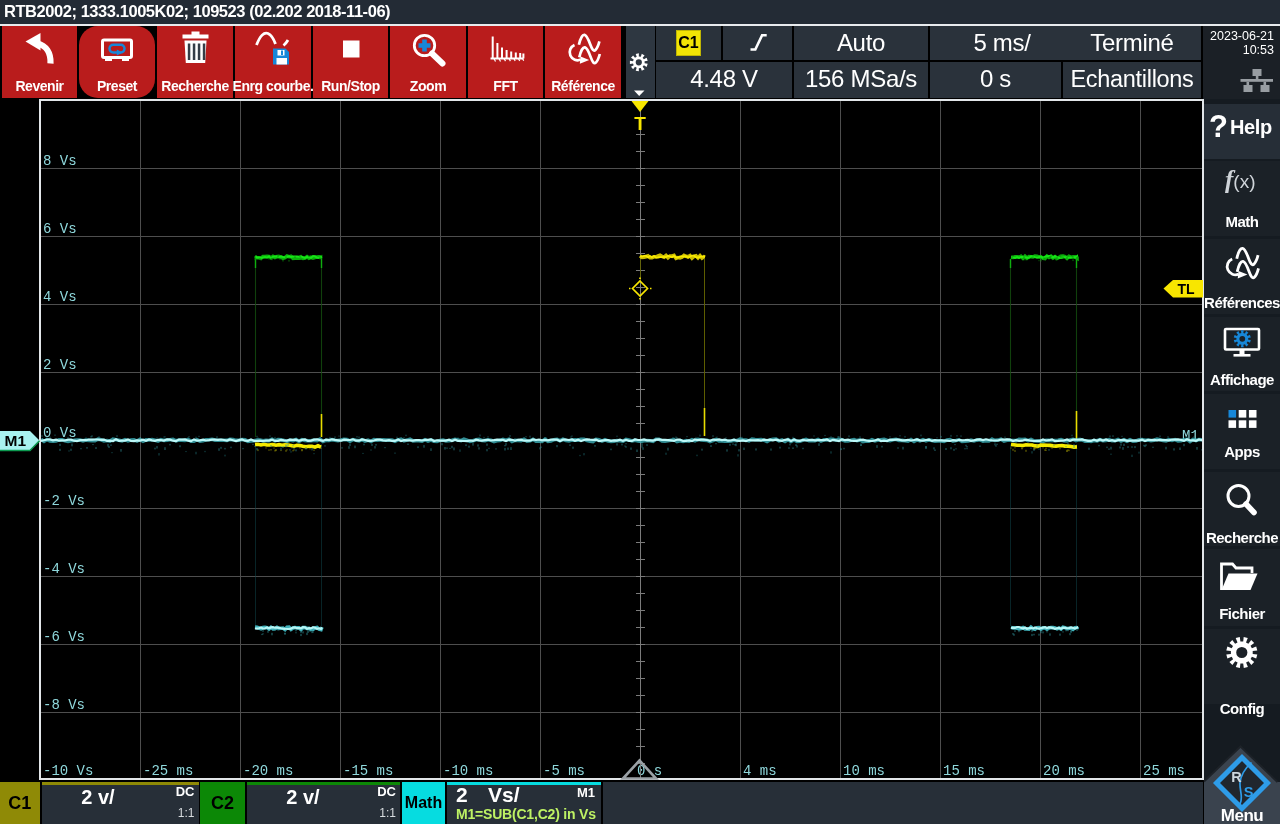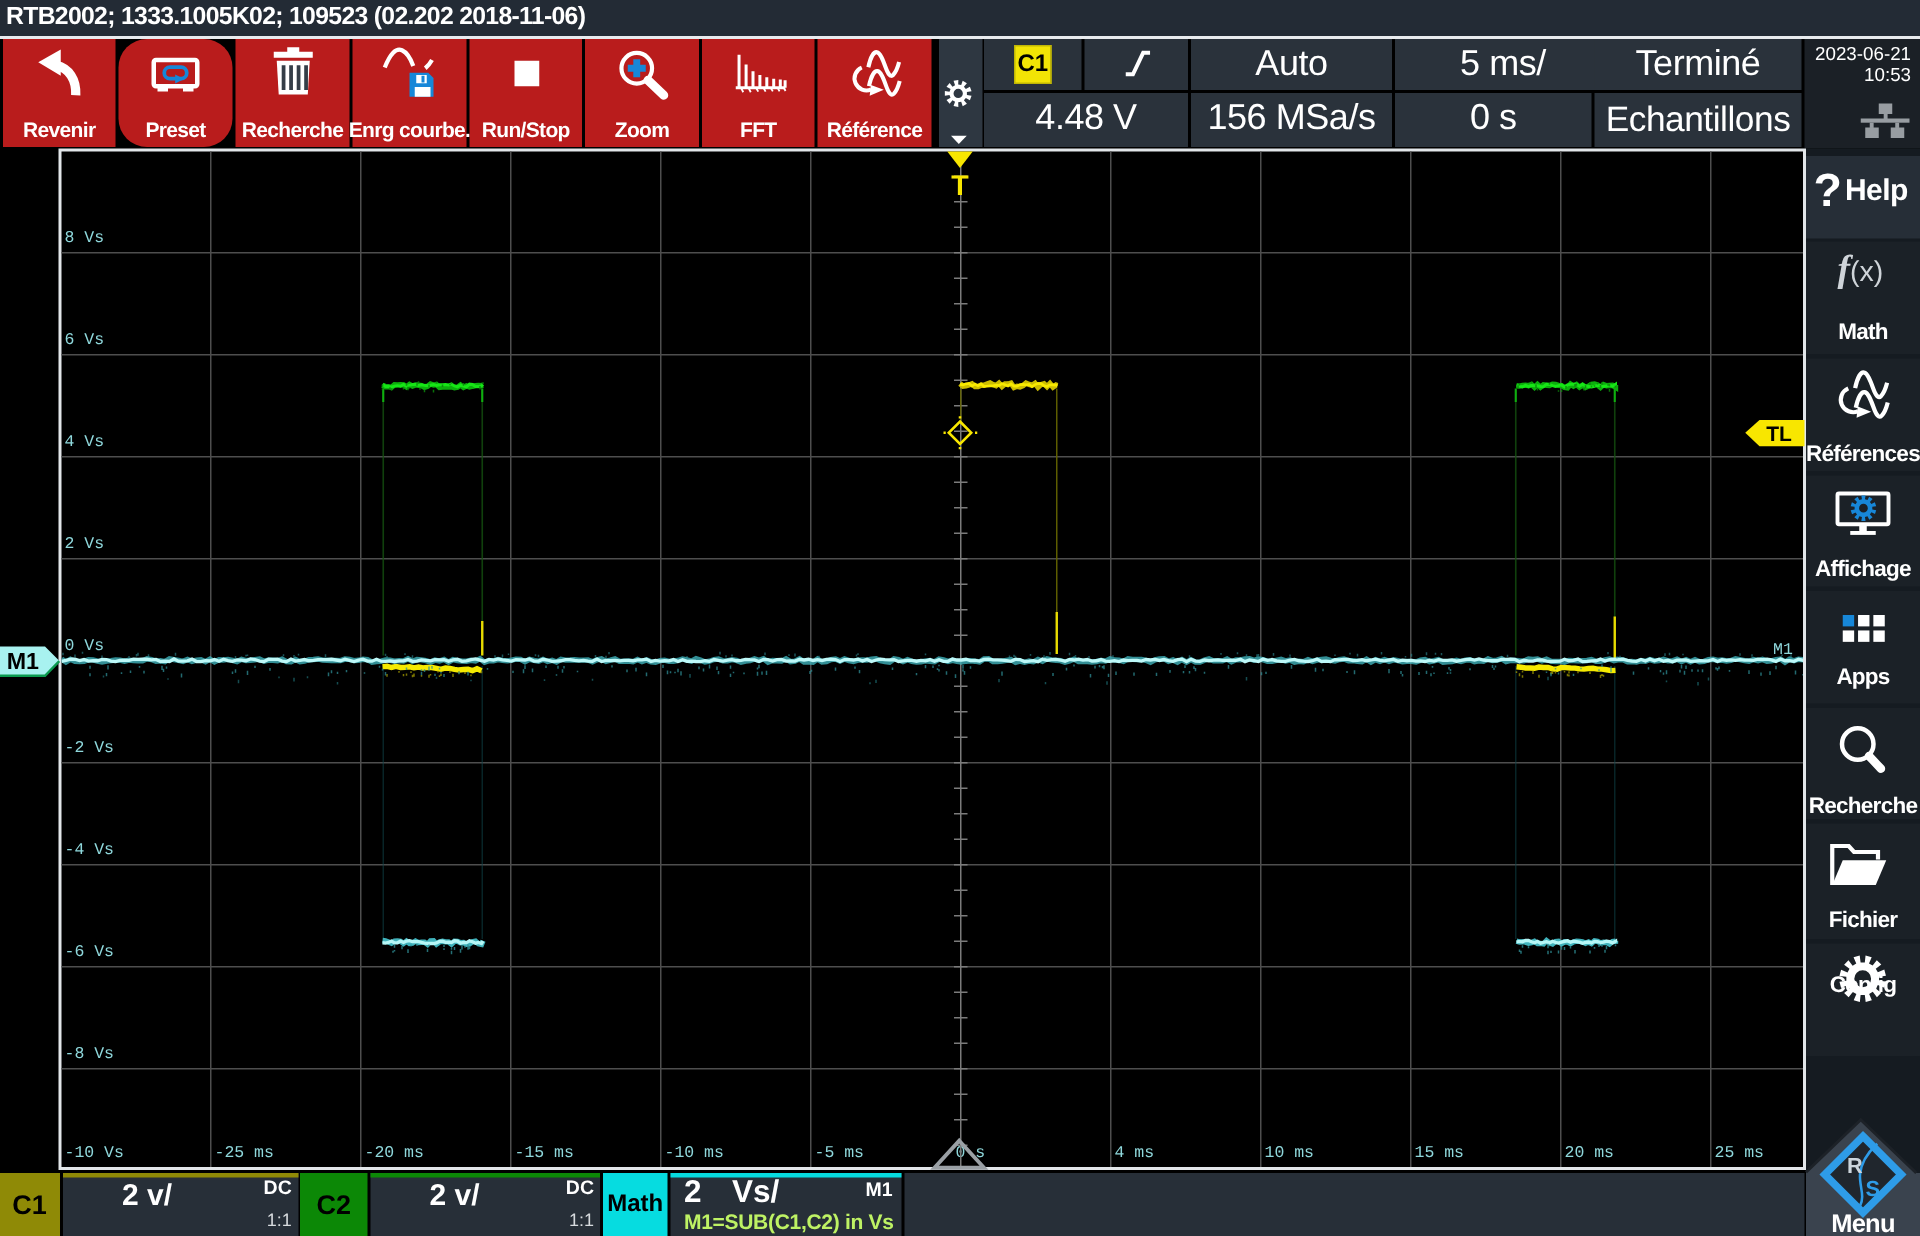--- a/index.html
+++ b/index.html
@@ -15,21 +15,21 @@
   .gearcol { left:626px; top:26px; width:29px; height:72px; background:#2e3741; }
   .scell { background:#2a323b; color:#fff; font-size:24px; font-weight:500; letter-spacing:-0.3px;
     text-align:center; }
   .dt { left:1203px; top:26px; width:77px; height:73px; background:#1b2026; color:#fff;
     font-size:12.5px; text-align:right; padding:3px 6px 0 0; line-height:14px; }
   .side { left:1204px; top:99px; width:76px; height:725px; background:#151b21; }
   .scellb { position:absolute; left:1204px; width:76px; background:#1b2127; }
   .sidelbl { position:absolute; left:1204px; width:76px; text-align:center; color:#fff;
     font-size:15px; font-weight:700; letter-spacing:-0.5px; z-index:20; }
   .plotlbl { position:absolute; color:#8fd8dc; font-family:"Liberation Mono", monospace;
-    font-size:11px; letter-spacing:0px; white-space:pre; }
+    font-size:14px; letter-spacing:0px; white-space:pre; }
   .bb { top:782px; height:42px; }
   .badge { color:#000; font-weight:700; font-size:18px; text-align:center; line-height:42px; }
   .bcell { background:#272f38; }
   svg { display:block; }
 </style>
 </head>
 <body>
 
 <div class="abs titlebar">RTB2002; 1333.1005K02; 109523 (02.202 2018-11-06)</div>
 <div class="abs topline"></div>
@@ -86,21 +86,21 @@
 <div class="sidelbl" style="left:1204px;top:294px;">Références</div>
 <div class="abs scellb" style="top:317px;height:74px;"></div>
 <div class="sidelbl" style="left:1204px;top:371px;">Affichage</div>
 <div class="abs scellb" style="top:394px;height:75px;"></div>
 <div class="sidelbl" style="left:1204px;top:443px;">Apps</div>
 <div class="abs scellb" style="top:472px;height:74px;"></div>
 <div class="sidelbl" style="left:1204px;top:529px;">Recherche</div>
 <div class="abs scellb" style="top:549px;height:77px;"></div>
 <div class="sidelbl" style="left:1204px;top:605px;">Fichier</div>
 <div class="abs scellb" style="top:629px;height:75px;"></div>
-<div class="sidelbl" style="left:1204px;top:648px;">Config</div>
+<div class="sidelbl" style="left:1204px;top:700px;">Config</div>
 <div class="sidelbl" style="left:1204px;top:806px;font-size:17px;">Menu</div>
 
 <div class="abs" style="left:39px;top:99px;width:1165px;height:681px;border:2px solid #e2e6e9;background:#000;"></div>
 
 <div class="plotlbl" style="left:43px;top:153px;">8 Vs</div>
 <div class="plotlbl" style="left:43px;top:221px;">6 Vs</div>
 <div class="plotlbl" style="left:43px;top:289px;">4 Vs</div>
 <div class="plotlbl" style="left:43px;top:357px;">2 Vs</div>
 <div class="plotlbl" style="left:43px;top:425px;">0 Vs</div>
 <div class="plotlbl" style="left:43px;top:493px;">-2 Vs</div>

